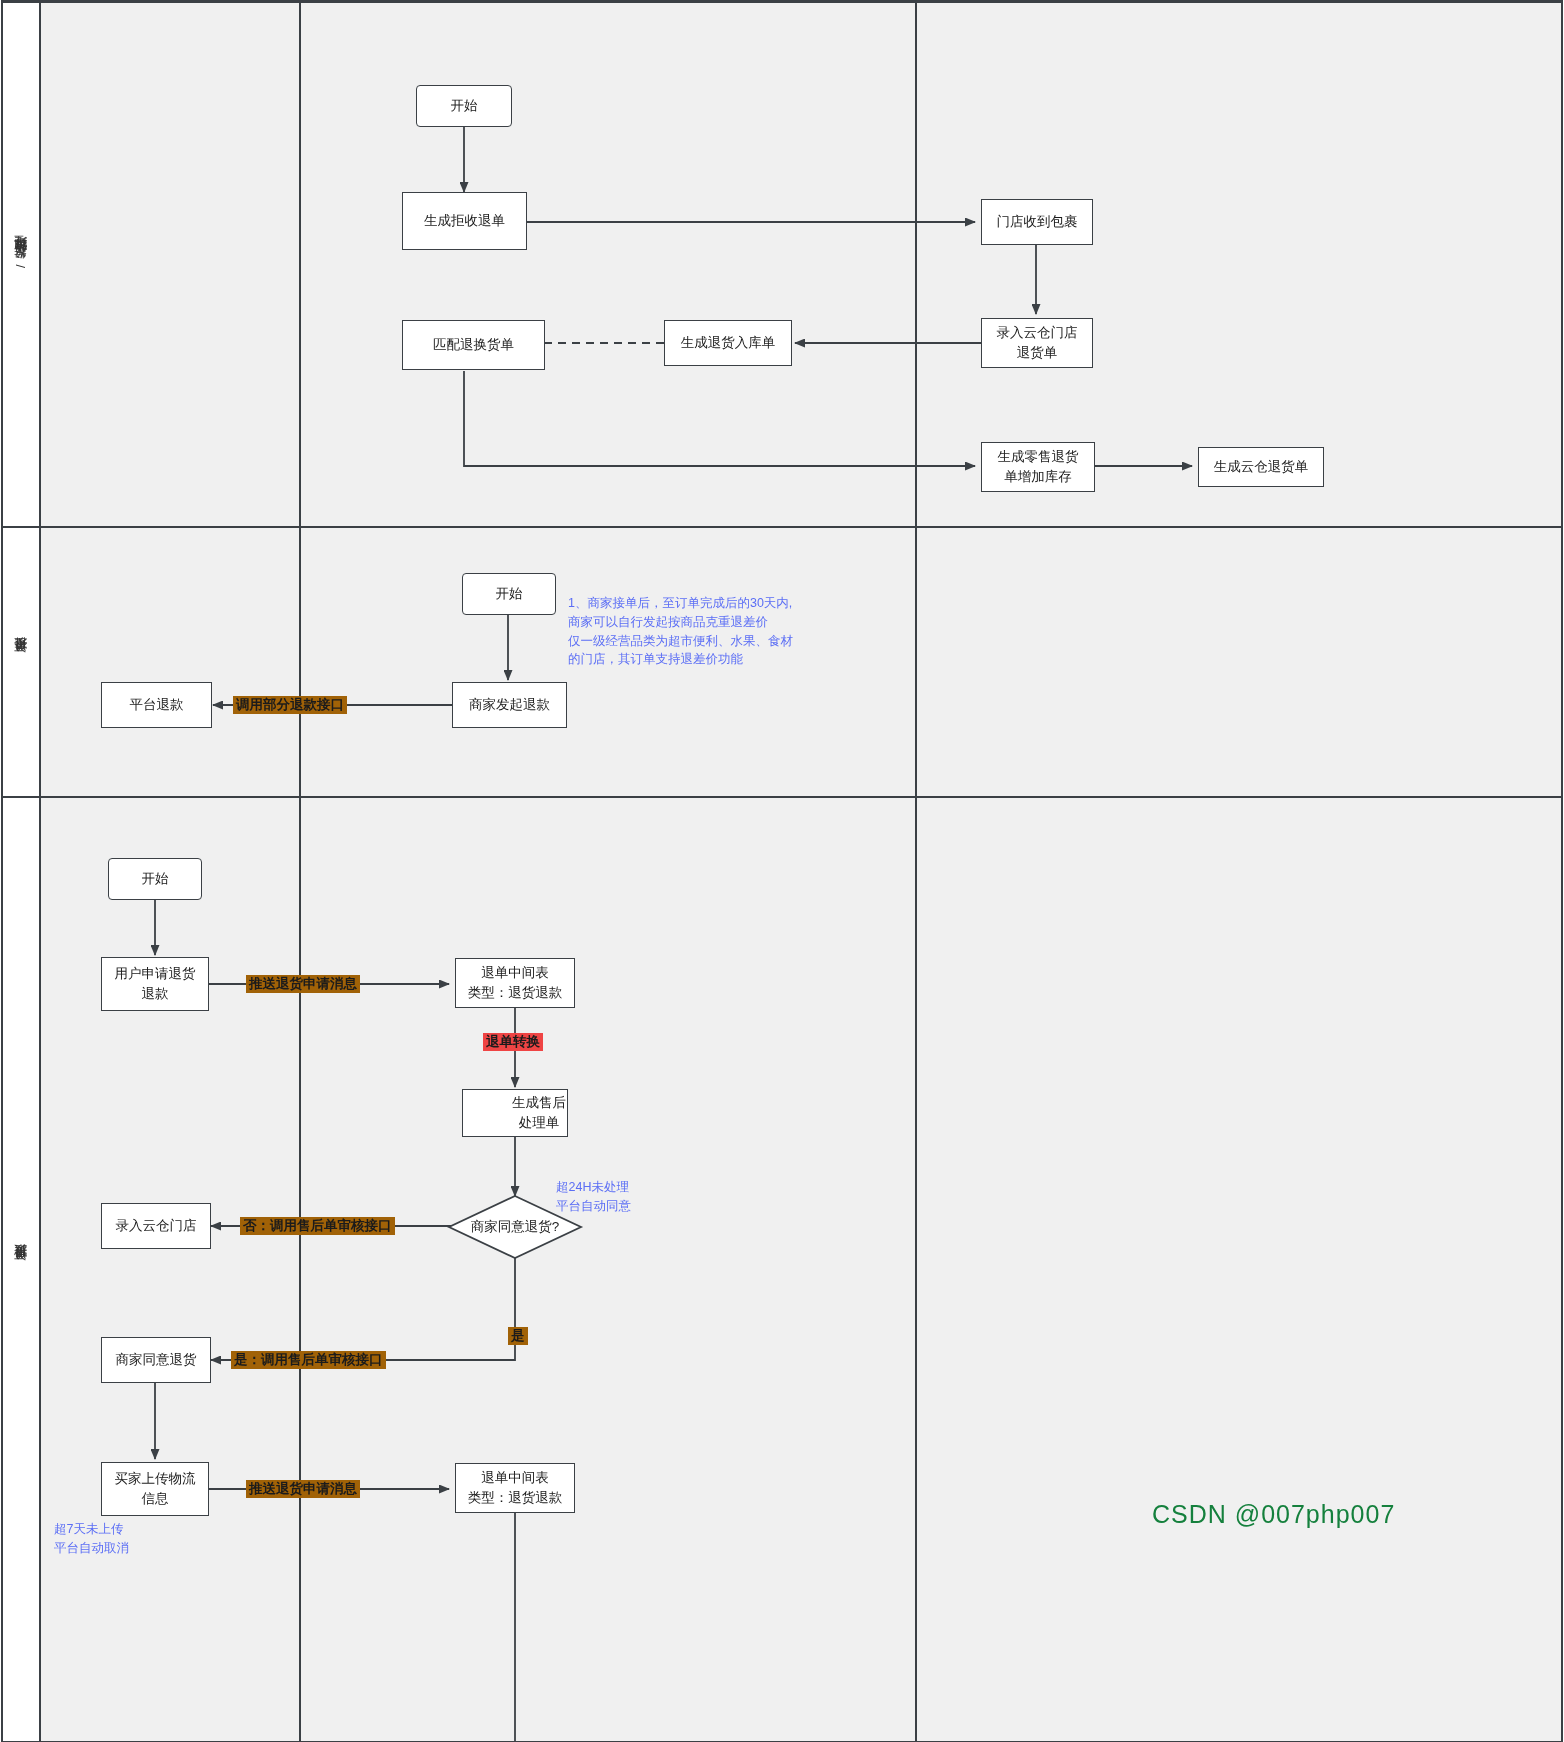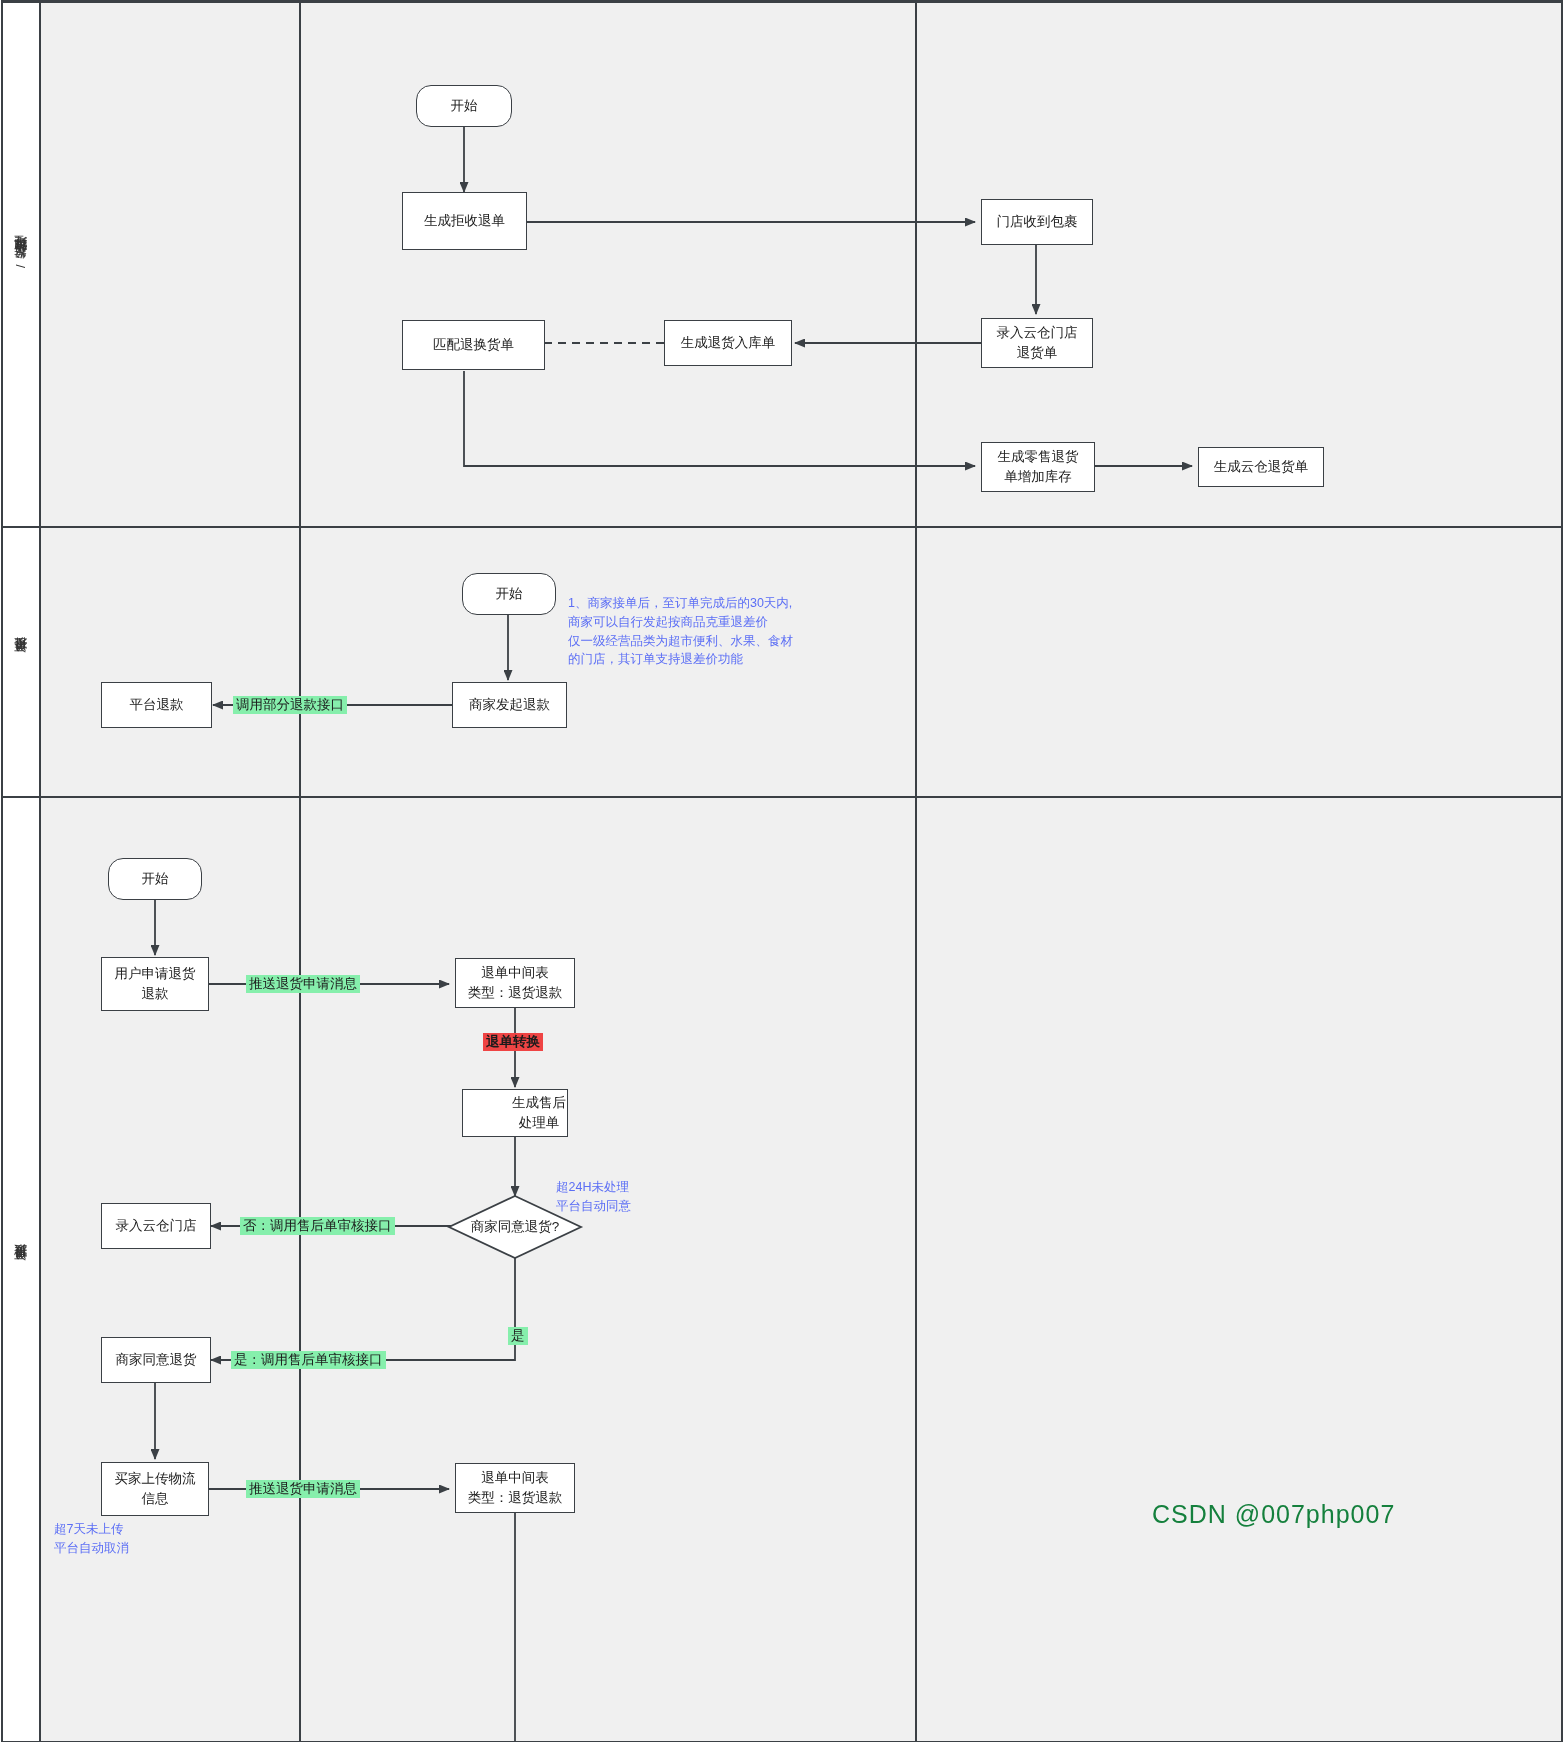--- a/index.html
+++ b/index.html
@@ -25,35 +25,36 @@
     background:#ffffff;
     border:1.6px solid #3b4045;
     box-sizing:border-box;
     display:flex;align-items:center;justify-content:center;
     text-align:center;
     font-size:13.5px;
     color:#1b1b1b;
     line-height:1.45;
     white-space:pre-line;
   }
-  .node.term{ border-radius:15px; }
+  .node.term{ border-radius:4px; }
   .node.decision{ border:none;background:transparent; }
   .decision-label{
     position:relative;z-index:3;font-size:13.5px;color:#1b1b1b;
   }
 
   .edge-label{
     position:absolute;
-    background:#86efac;
+    background:#a16207;
     font-size:13.5px;
     color:#1b1b1b;
     padding:0 3px;
     white-space:nowrap;
     line-height:1.3;
     text-align:center;
+    font-weight:bold;
   }
   .edge-label.bold{font-weight:bold;background:#ef4444;}
 
   .note{
     position:absolute;
     color:#5b6ef5;
     font-size:12.5px;
     line-height:1.5;
     white-space:pre-line;
   }

